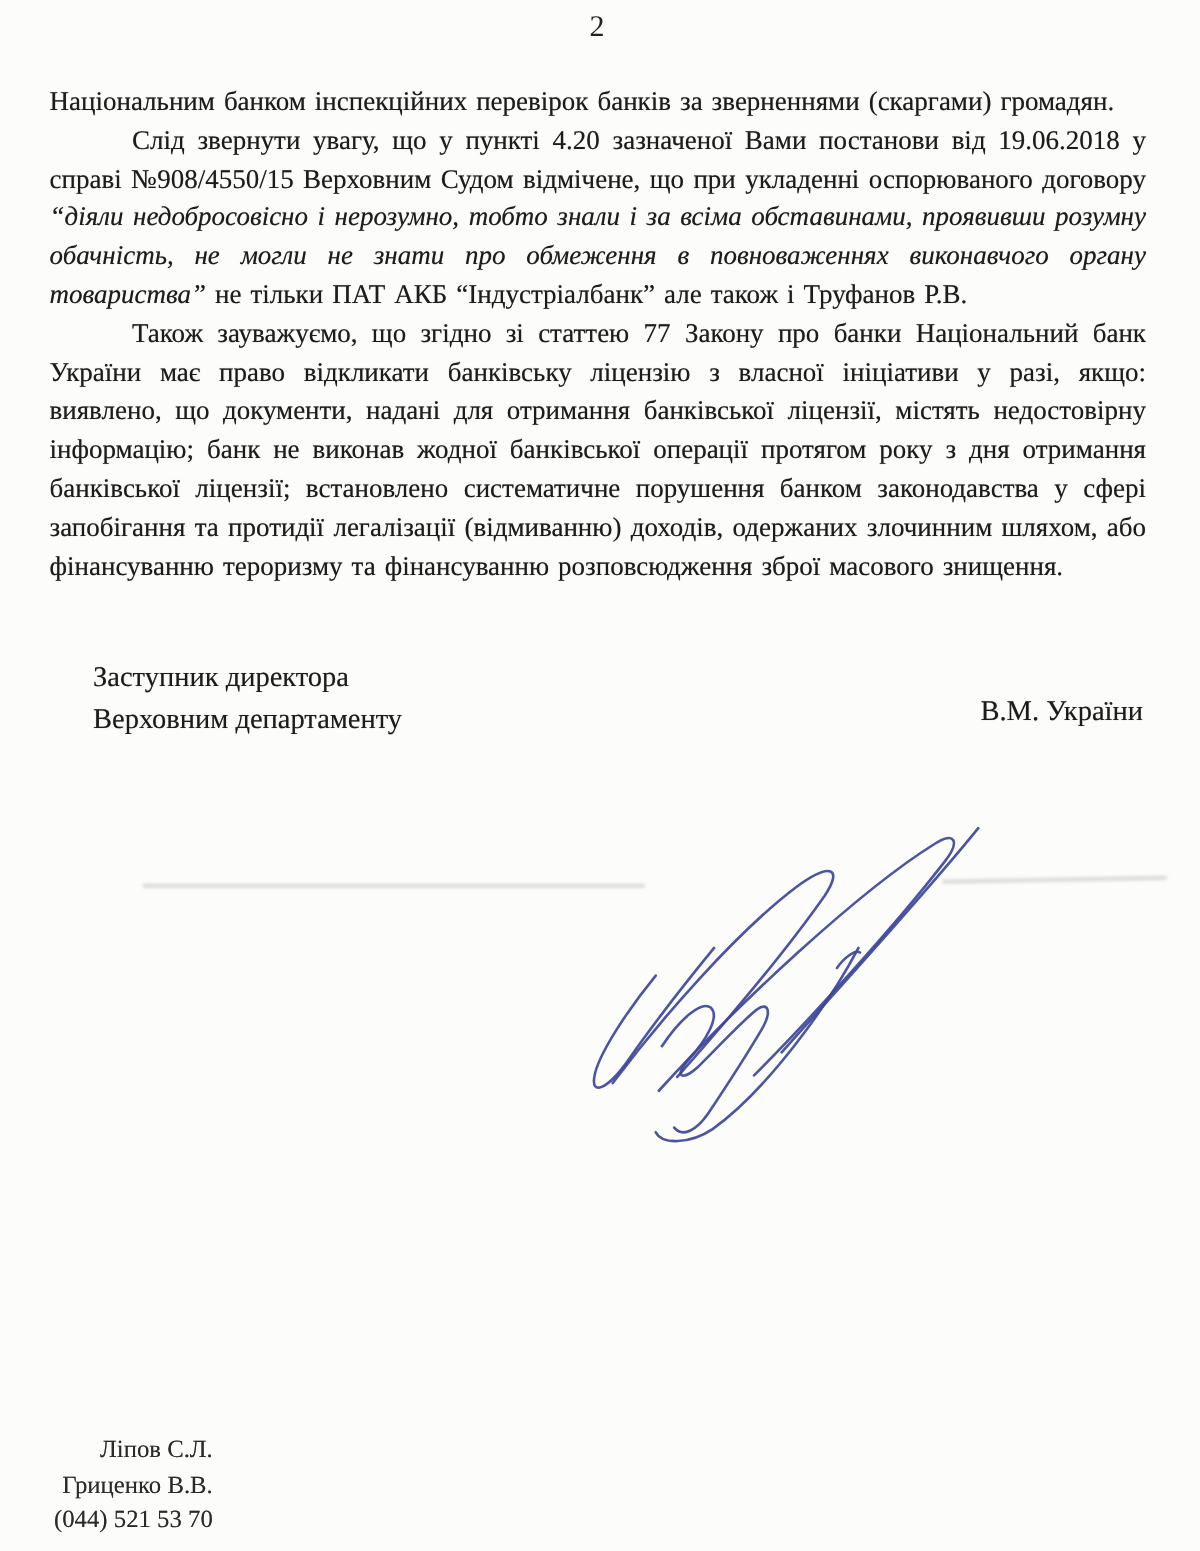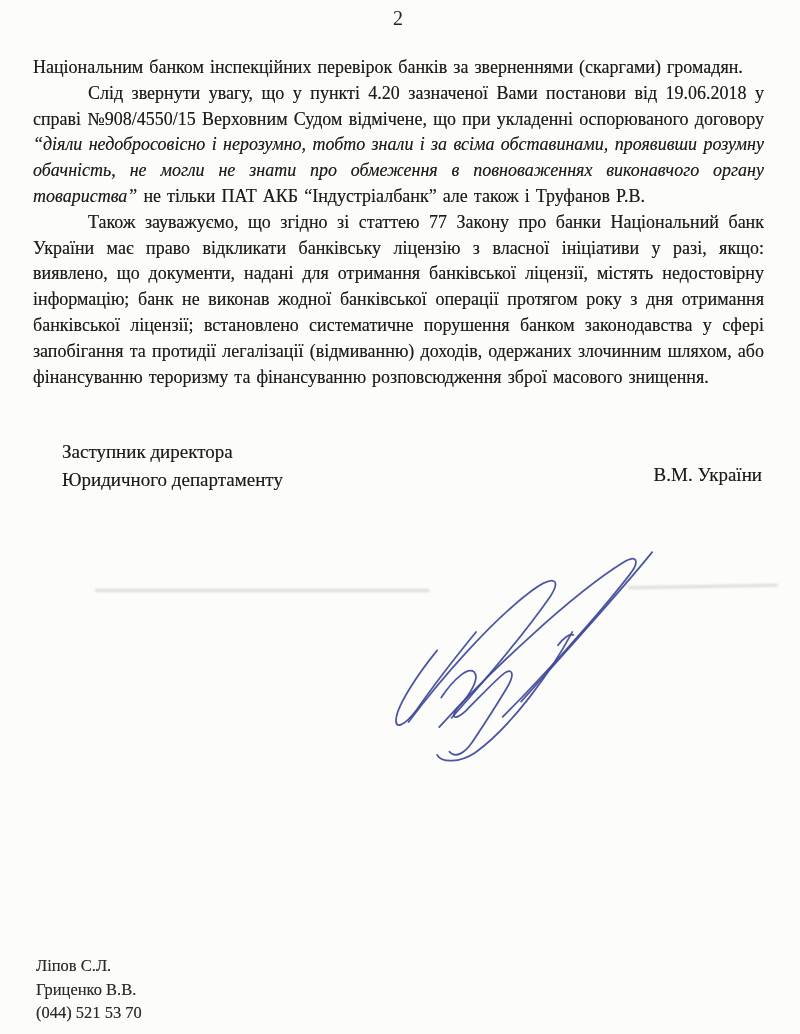--- a/index.html
+++ b/index.html
@@ -73,20 +73,21 @@
   }
   .artifact-left  { left: 95px;  top: 589px; width: 335px; }
   .artifact-right { left: 628px; top: 585px; width: 150px; transform: rotate(-1deg); }
   .footer {
     position: absolute;
     left: 36px; top: 954px;
     font-size: 16.5px;
     line-height: 23.5px;
     color: #2a2a2a;
     text-shadow: 0 0 0.4px rgba(30,30,30,0.5);
+    text-align: right;
   }
 </style>
 </head>
 <body>
 
 <div class="page">
 
   <div class="page-number">2</div>
 
   <div class="body-text">
@@ -94,21 +95,21 @@
 
     <p class="para indented"><span>Слід звернути увагу, що у пункті 4.20 зазначеної Вами постанови від 19.06.2018 у справі №908/4550/15 Верховним Судом відмічене, що при укладенні оспорюваного договору </span><em>“діяли недобросовісно і нерозумно, тобто знали і за всіма обставинами, проявивши розумну обачність, не могли не знати про обмеження в повноваженнях виконавчого органу товариства”</em><span> не тільки ПАТ АКБ “Індустріалбанк” але також і Труфанов Р.В.</span></p>
 
     <p class="para indented">Також зауважуємо, що згідно зі статтею 77 Закону про банки Національний банк України має право відкликати банківську ліцензію з власної ініціативи у разі, якщо: виявлено, що документи, надані для отримання банківської ліцензії, містять недостовірну інформацію; банк не виконав жодної банківської операції протягом року з дня отримання банківської ліцензії; встановлено систематичне порушення банком законодавства у сфері запобігання та протидії легалізації (відмиванню) доходів, одержаних злочинним шляхом, або фінансуванню тероризму та фінансуванню розповсюдження зброї масового знищення.</p>
 
   </div>
 
   <div class="sig-row">
     <div class="sig-title">
       <div>Заступник директора</div>
-      <div>Юридичного департаменту</div>
+      <div>Верховним департаменту</div>
     </div>
     <div class="sig-name">В.М. України</div>
   </div>
 
   <svg class="signature-svg" viewBox="0 0 270 210" xmlns="http://www.w3.org/2000/svg">
     <path d="M 58,100 C 40,122 20,152 18,166 C 16,178 26,174 38,158 C 56,132 78,104 96,82" stroke="#3d4799"></path>
     <path d="M 30,170 C 60,130 110,72 150,42 C 172,26 180,30 168,48 C 140,88 95,140 72,166" stroke="#3d4799"></path>
     <path d="M 60,175 C 110,120 190,45 240,14 C 252,6 257,12 246,26 C 212,70 155,132 122,165" stroke="#3d4799"></path>
     <path d="M 140,150 C 180,105 235,45 268,4" stroke="#3d4799"></path>
     <path d="M 62,146 C 74,128 88,116 94,121 C 100,127 90,143 80,154 C 70,165 74,170 86,159 C 102,143 116,128 124,122 C 131,117 134,123 127,135 C 117,152 104,172 92,190 C 85,200 76,206 70,199" stroke="#3d4799"></path>

